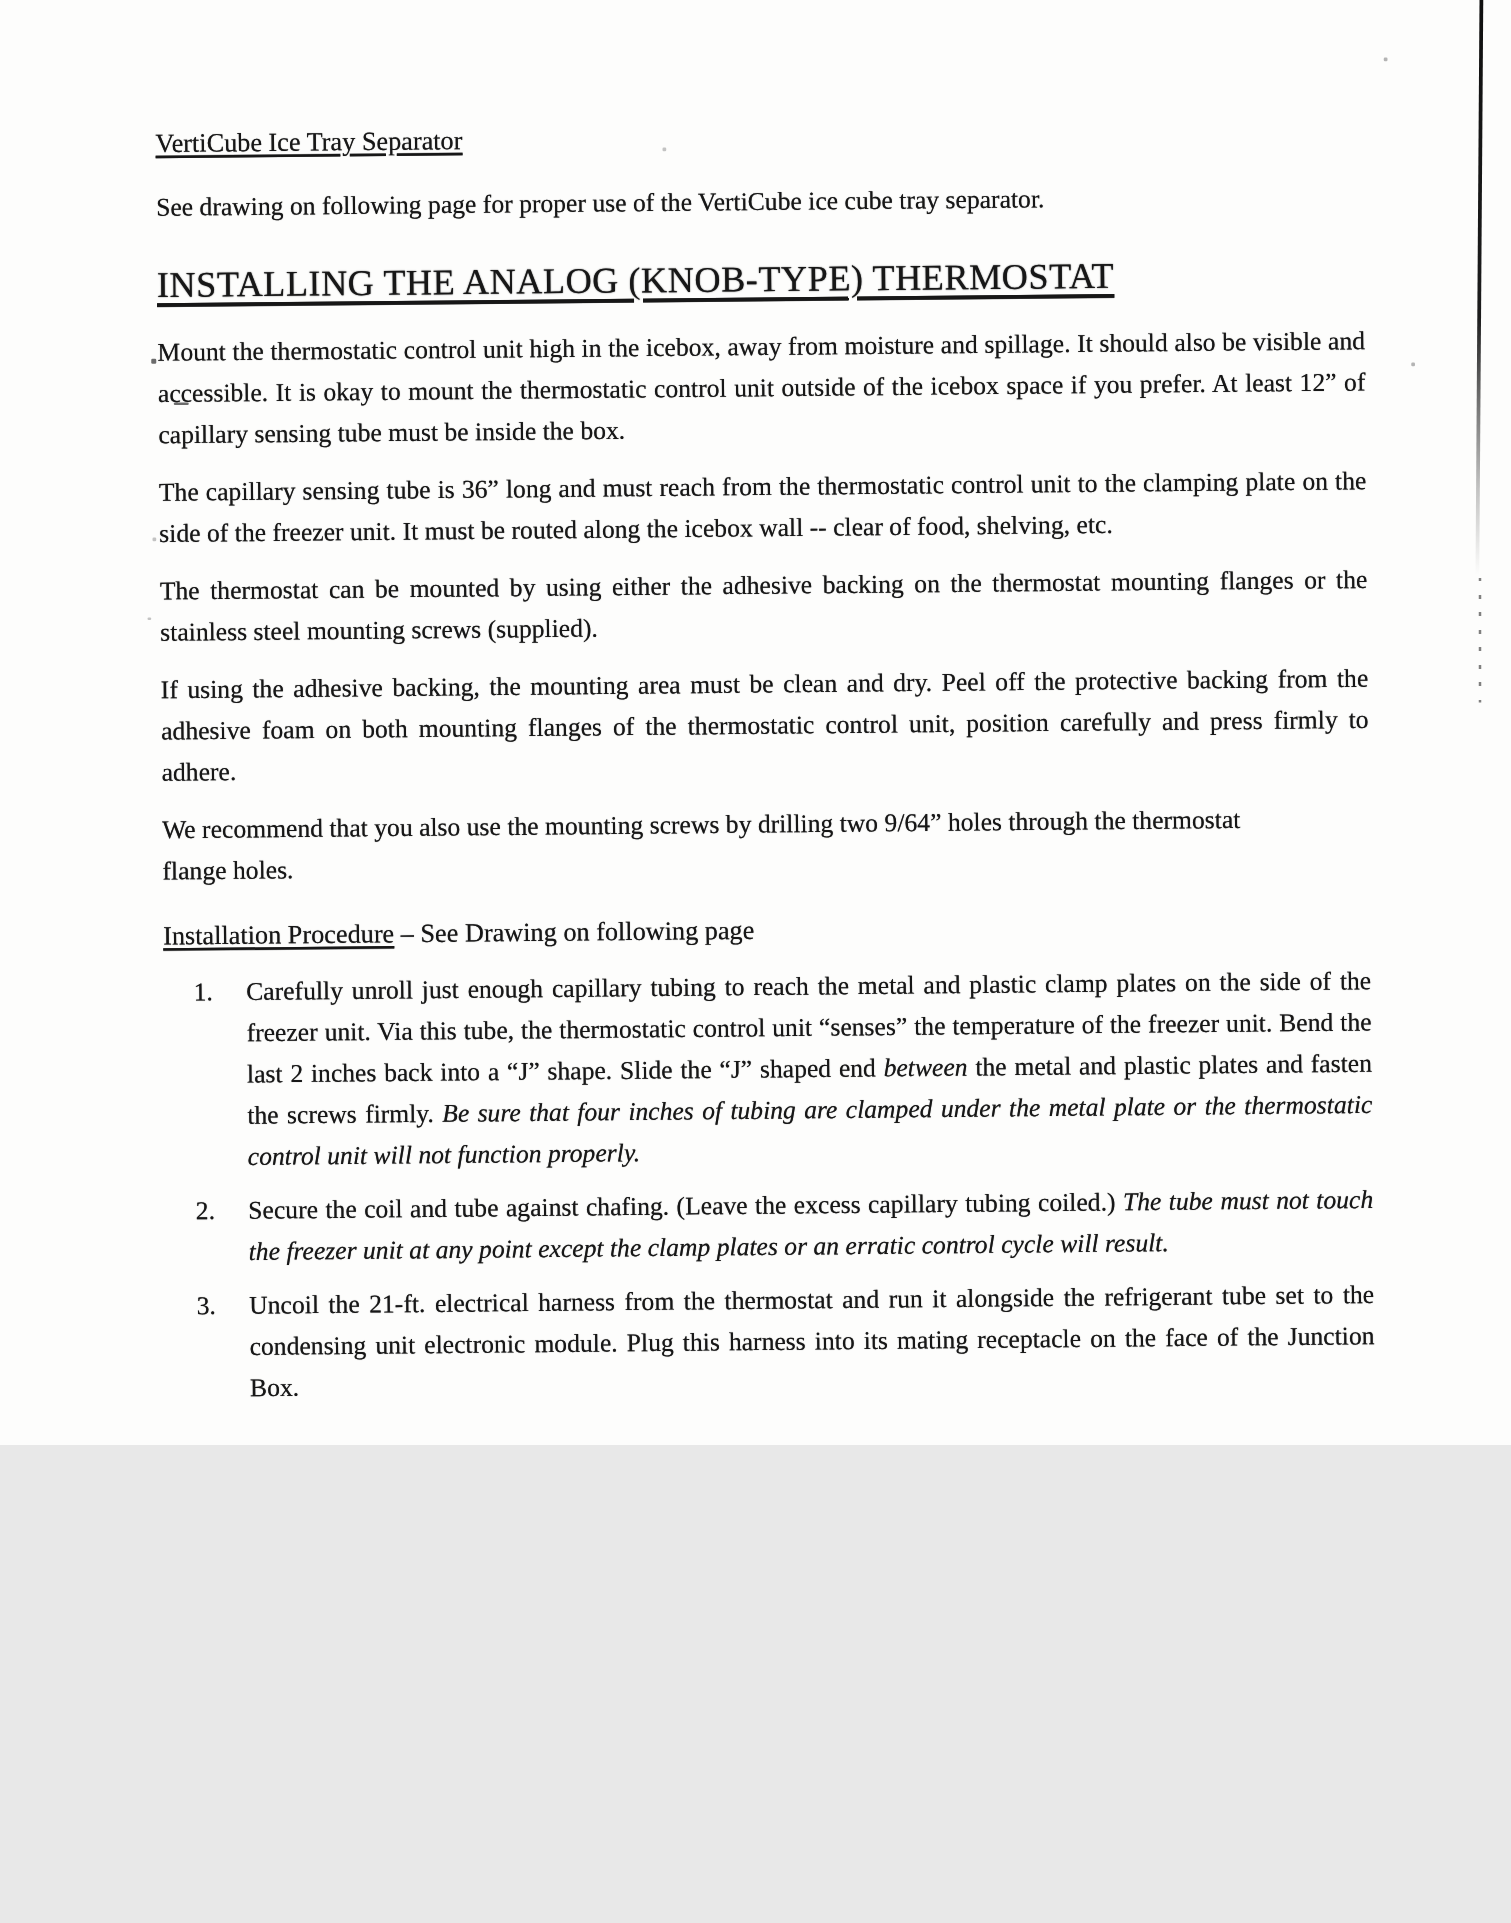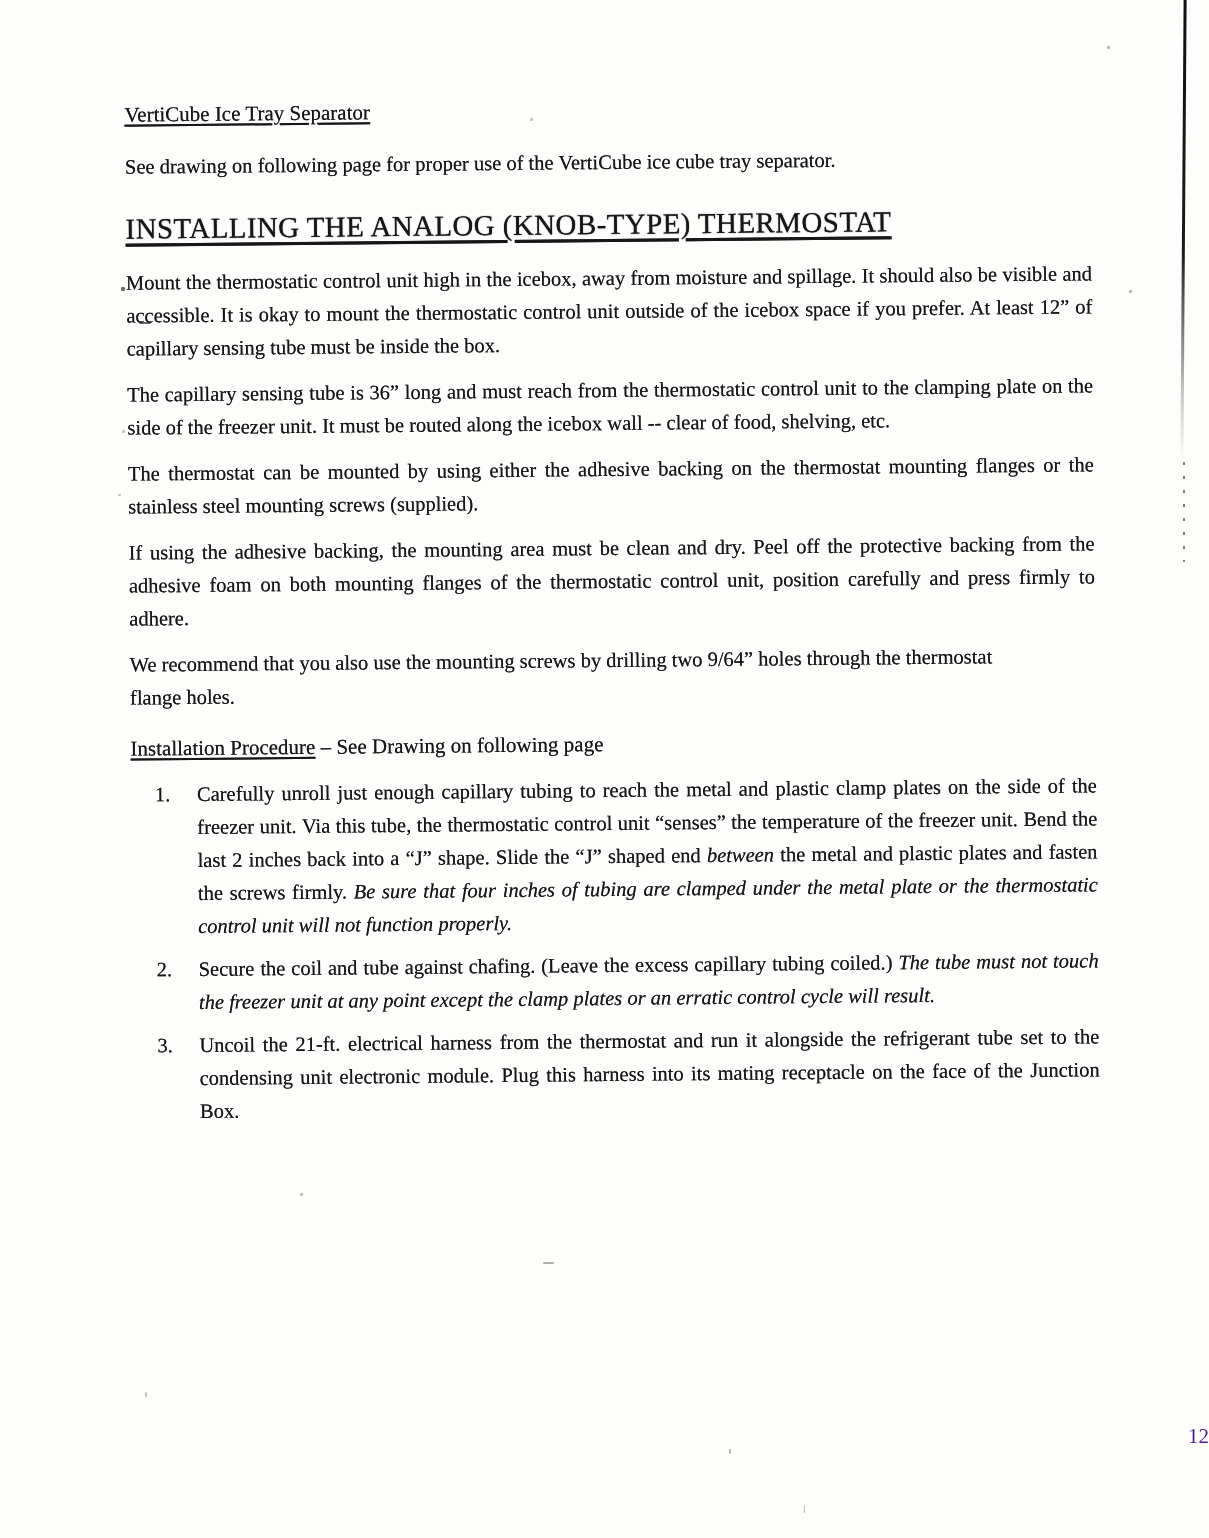--- a/index.html
+++ b/index.html
@@ -1,19 +1,19 @@
 <!DOCTYPE html>
 <html><head>
 <meta charset="utf-8">
 <style>
   html, body { margin: 0; padding: 0; background: #e8e8e8; }
   .page {
     position: relative;
     width: 1209px;
-    height: 1538px;
+    height: 1156px;
     margin: 0 auto;
     background: #fdfdfc;
     overflow: hidden;
     font-family: "Liberation Serif", "DejaVu Serif", serif;
     color: #171717;
   }
   
   .sheet-content {
     position: absolute;
     left: 130px;

